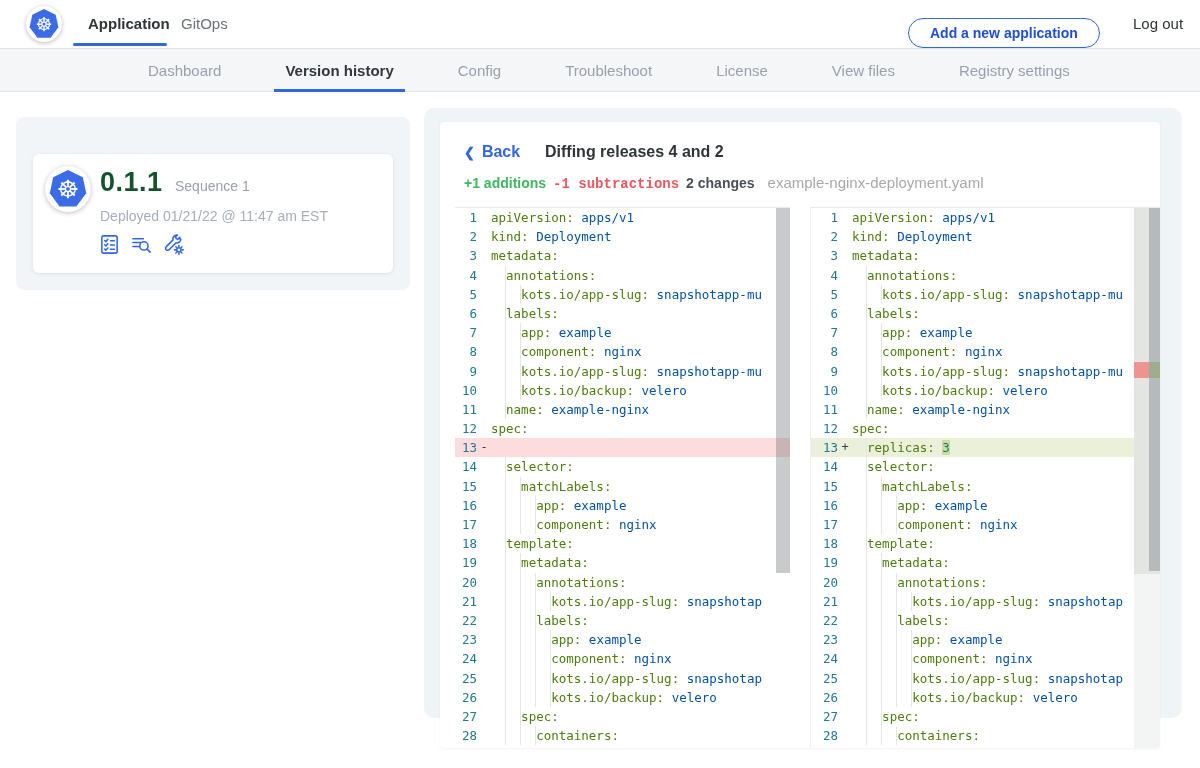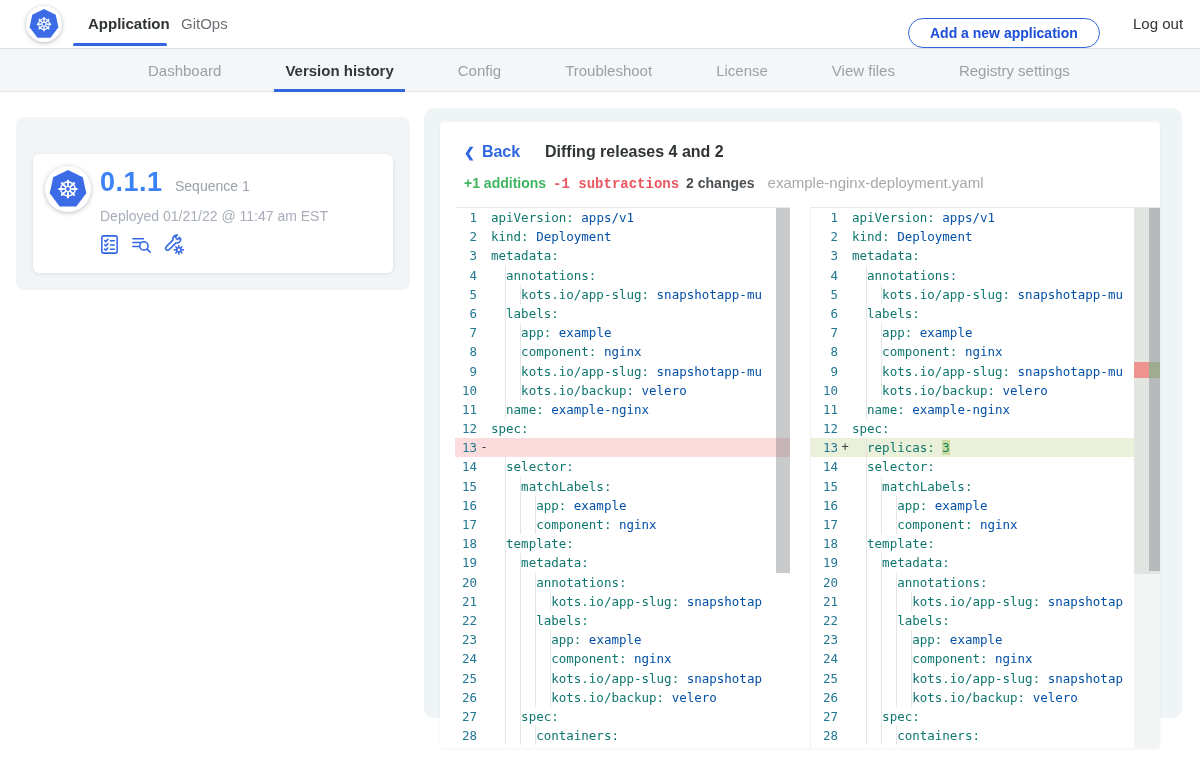--- a/index.html
+++ b/index.html
@@ -27,21 +27,21 @@
   .subtab.active{color:#32373c;font-weight:700;}
   .subtab.active::after{content:"";position:absolute;left:-11px;right:-11px;bottom:0;height:3px;background:#3066e0;}
   
   .deployed-wrap{position:absolute;left:16px;top:117px;width:394px;height:173px;background:#f1f5f7;border-radius:8px;}
   .deployed-title{position:absolute;left:19px;top:12px;font-size:16px;font-weight:700;color:#30353a;}
   .deployed-card{position:absolute;left:17px;top:37px;width:360px;height:119px;background:#fff;border-radius:6px;
     box-shadow:0 1px 4px rgba(0,0,0,.09);}
   .badge2{position:absolute;left:12px;top:12px;width:46px;height:46px;border-radius:50%;background:#fff;
     box-shadow:0 1px 5px rgba(0,0,0,.25);display:flex;align-items:center;justify-content:center;}
   .hept2{width:38px;height:38px;font-size:25px;}
-  .version{position:absolute;left:67px;top:13px;font-size:27px;font-weight:700;color:#3b82f6;letter-spacing:.5px;}
+  .version{position:absolute;left:67px;top:13px;font-size:27px;font-weight:700;color:#14532d;letter-spacing:.5px;}
   .sequence{position:absolute;left:142px;top:24px;font-size:14px;color:#9aa1a9;}
   .deployed-at{position:absolute;left:67px;top:54px;font-size:14px;color:#a7aeb9;}
   .action-icons{position:absolute;left:65px;top:79px;display:flex;gap:9px;}
   .action-icons svg{display:block;cursor:pointer;}
   
   .diff-wrap{position:absolute;left:424px;top:108px;width:758px;height:610px;background:#eff4f6;border-radius:10px;}
   .diff-card{position:absolute;left:440px;top:122px;width:720px;height:626px;background:#fff;border-radius:4px;
     box-shadow:0 1px 3px rgba(0,0,0,.05);overflow:hidden;}
   .back-row{position:absolute;left:24px;top:21px;display:flex;align-items:baseline;cursor:pointer;}
   .back-chevron{color:#3066e0;font-size:13px;font-weight:700;margin-right:7px;}
@@ -60,21 +60,21 @@
   .rows{position:absolute;left:0;top:0;bottom:0;overflow:hidden;}
   .pane.old .rows{right:0;}
   .pane.new .rows{right:31px;}
   .crow{display:flex;height:19.2px;font-family:"DejaVu Sans Mono",monospace;font-size:12.5px;line-height:19.2px;}
   .pane.old .lnum{width:22px;}
   .pane.new .lnum{width:27px;}
   .lnum{flex:none;text-align:right;color:#237893;}
   .lmark{flex:none;width:14px;text-align:center;color:#3c4043;font-size:12px;}
   .lcode{flex:1 1 auto;position:relative;white-space:pre;overflow:hidden;}
   .guide{position:absolute;top:0;bottom:0;width:1px;background:#e5e5e5;margin-left:-1px;}
-  .tok-k{color:#0f766e;text-align:center;}
+  .tok-k{color:#4d7c0f;text-align:center;}
   .tok-v{color:#0451a5;}
   .tok-n{color:#098658;}
   .crow.removed{background:#fcdcdc;}
   .crow.added{background:#eaf0da;}
   .chg-del{background:#f2a5a5;}
   .chg-add{background:#ccdaa4;}
   .vthumb{position:absolute;top:0;right:0;background:rgba(110,115,120,.38);cursor:pointer;z-index:3;}
   .pane.old .vthumb{width:14px;height:365px;}
   .pane.new .vthumb{width:16px;height:363px;}
   .vtrack-new{position:absolute;right:0;top:363px;bottom:0;width:16px;background:#f6f7f7;}

